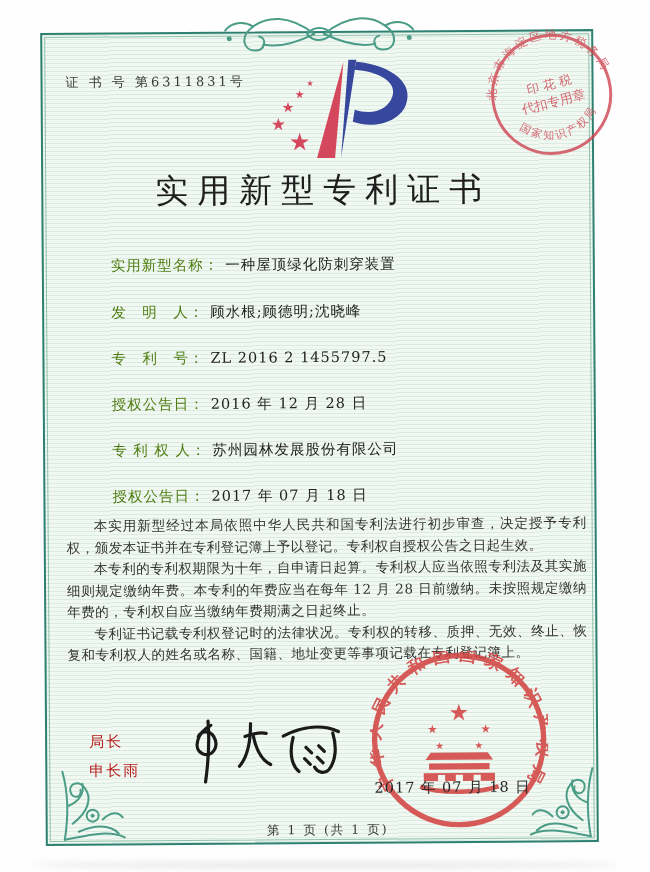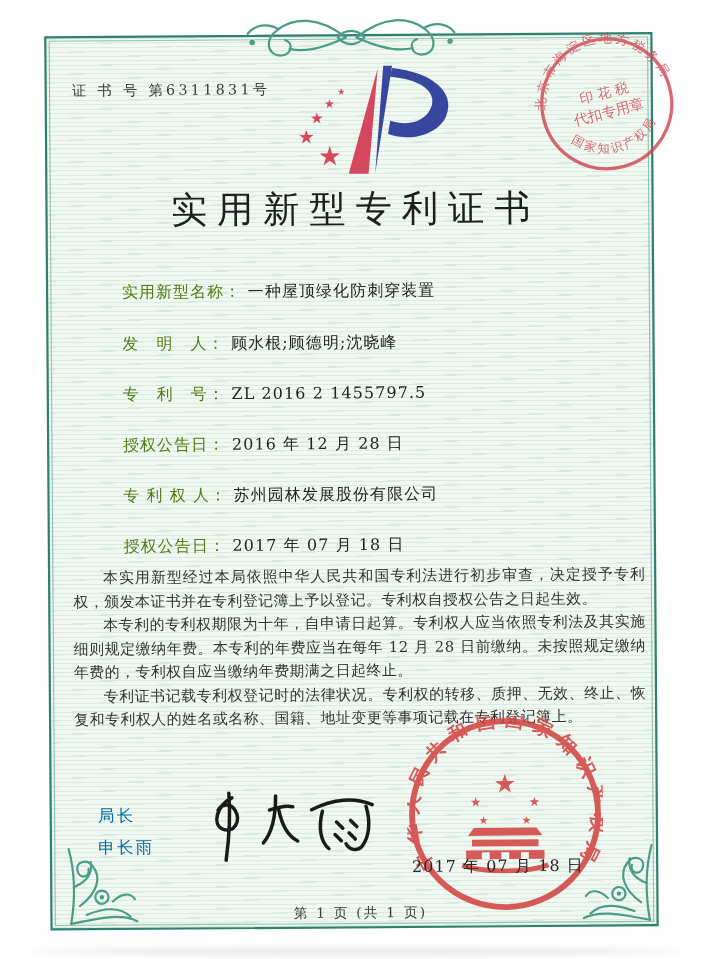--- a/index.html
+++ b/index.html
@@ -38,21 +38,21 @@
   .field-row .val{margin-left:6px;color:#222;}
   .row-0{top:255px}.row-1{top:302px}.row-2{top:348px}
   .row-3{top:394px}.row-4{top:440px}.row-5{top:486px}
   .paras{
     left:66px;top:514px;width:520px;
     font-size:13.5px;line-height:21.5px;color:#333;
     text-align:justify;letter-spacing:0.5px;
   }
   .paras p{margin:0;text-indent:2em;}
   .director{left:87px;top:726px;font-family:"DejaVu Sans","Liberation Sans",sans-serif;
-    font-size:15px;letter-spacing:2px;color:#0369a1;line-height:29px;font-weight:500;}
+    font-size:15px;letter-spacing:2px;color:#b91c1c;line-height:29px;font-weight:500;}
   .signature-svg{left:172px;top:706px;}
   .seal-svg{left:368px;top:652px;opacity:0.85;}
   .seal-date{
     left:372px;top:779px;font-size:14.5px;letter-spacing:1px;color:#262626;white-space:nowrap;
   }
   .tax-svg{left:484px;top:26px;opacity:0.8;transform:rotate(-14deg);}
   .footer{
     left:0;right:0;top:822px;text-align:center;font-size:12.5px;letter-spacing:2px;color:#3a3a3a;
   }
   .logo-svg{left:255px;top:58px;}

